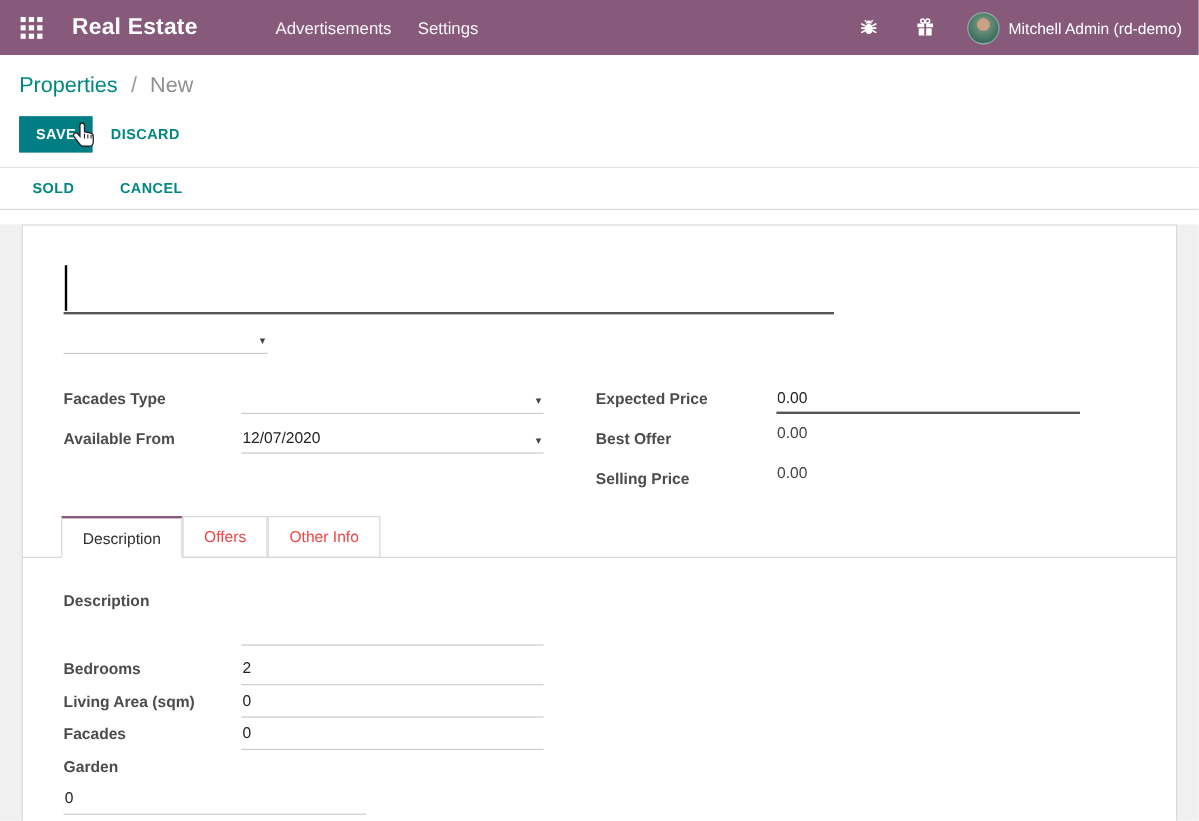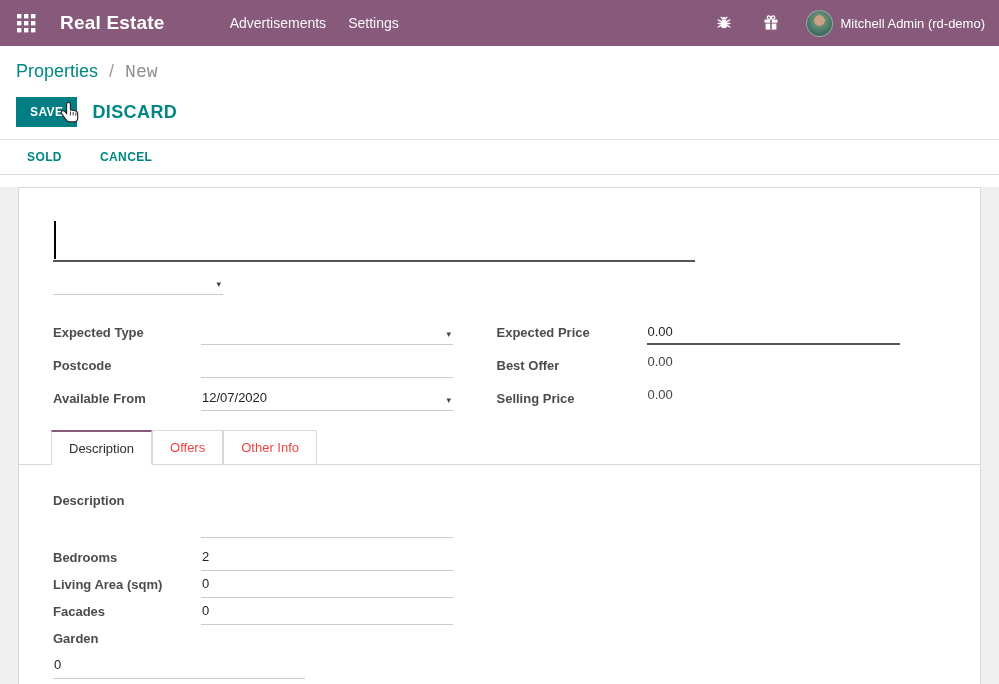--- a/index.html
+++ b/index.html
@@ -16,26 +16,26 @@
   .nav-icon { width: 17px; height: 17px; margin-left: 30px; display: flex; align-items: center; justify-content: center; cursor: pointer; }
   .avatar { width: 27px; height: 27px; border-radius: 50%; margin-left: 26px; border: 1px solid rgba(255,255,255,.4);
             background: radial-gradient(circle at 50% 38%, #caa184 26%, #6a8f77 27%, #3d6e5f 70%, #2e4f46 100%); }
   .user-name { color: #fff; font-size: 13px; margin-left: 8px; cursor: pointer; }
 
   
   .control-panel { background: #fff; padding: 15px 16px 12px; }
   .breadcrumb { font-size: 18px; }
   .bc-link { color: #008784; cursor: pointer; text-align: right; }
   .bc-sep { color: #9a9a9a; margin: 0 6px; }
-  .bc-current { color: #8f8f8f; font-family: Liberation Mono, monospace; }
+  .bc-current { color: #8f8f8f; }
   .cp-buttons { margin-top: 15px; display: flex; align-items: center; }
   .btn-save { background: #017E84; border: 1px solid #017E84; color: #fff; font-size: 12px; font-weight: bold;
               padding: 7px 13px; letter-spacing: .4px; cursor: pointer; position: relative;
               font-family: "Liberation Sans", sans-serif; }
-  .btn-discard { background: none; border: none; color: #008784; font-size: 18px; font-weight: bold;
+  .btn-discard { background: none; border: none; color: #008784; font-size: 12px; font-weight: bold;
                  margin-left: 15px; letter-spacing: .4px; cursor: pointer; font-family: "Liberation Sans", sans-serif; }
   .cursor-float { position: absolute; left: 43px; top: 3px; pointer-events: none; }
 
   
   .status-bar { background: #fff; border-top: 1px solid #e4e4e4; border-bottom: 1px solid #d9d9d9;
                 height: 36px; display: flex; align-items: center; padding: 0 28px 0 27px; }
   .status-btn { background: none; border: none; color: #008784; font-size: 12px; font-weight: bold;
                 letter-spacing: .4px; margin-right: 38px; cursor: pointer; font-family: "Liberation Sans", sans-serif; }
 
   
@@ -179,30 +179,24 @@
     </div>
 
     <div class="tags-box">
       <span class="caret-down">▾</span>
     </div>
 
     <div class="top-grid">
 
       <div class="o-col">
         <div class="frow">
-          <div class="flabel">Expected Type</div>
+          <div class="flabel">Facades Type</div>
           <div class="fwidget u-light">
             <input type="text" value="" style="">
             <span class="caret-down">▾</span>
-          </div>
-        </div>
-        <div class="frow">
-          <div class="flabel">Postcode</div>
-          <div class="fwidget u-light">
-            <input type="text" value="" style="">
           </div>
         </div>
         <div class="frow">
           <div class="flabel">Available From</div>
           <div class="fwidget u-light">
             <input type="text" value="12/07/2020" style="">
             <span class="caret-down">▾</span>
           </div>
         </div>
       </div>

